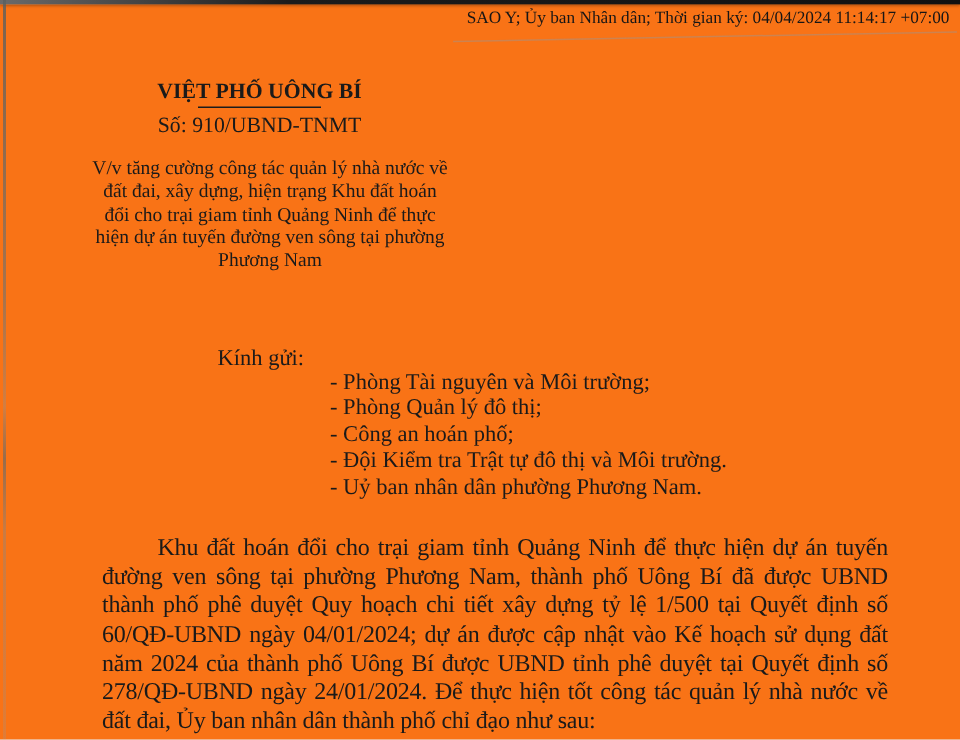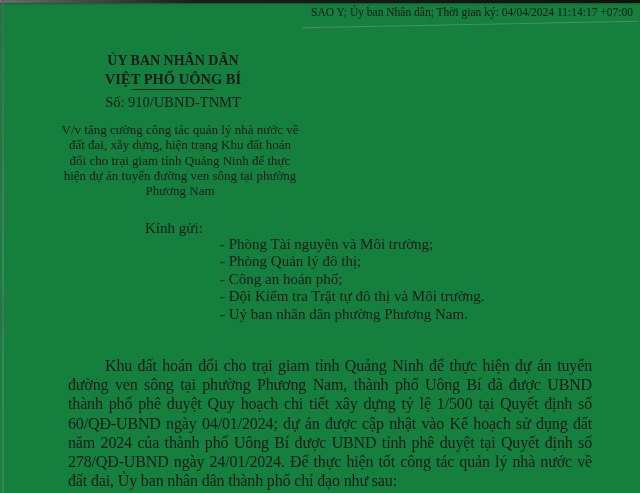--- a/index.html
+++ b/index.html
@@ -1,20 +1,20 @@
 <!DOCTYPE html>
 <html lang="vi"><head>
 <meta charset="utf-8">
 <style>
   html, body { margin: 0; padding: 0; background: #e8e8e8; }
   .page {
     position: relative;
     width: 640px;
     height: 493px;
-    background: #15803d;
+    background: #f97316;
     overflow: hidden;
     font-family: "Liberation Serif", "DejaVu Serif", serif;
     color: #1a1a1a;
   }
   
   .top-edge {
     position: absolute; top: 0; left: 0;
     width: 100%; height: 3px;
     background: linear-gradient(to right, #6a6a6a, #1c1c1c 30%, #111);
     box-shadow: 0 1px 2px rgba(0,0,0,.28);
@@ -68,21 +68,21 @@
     display: inline-block;
     font-weight: bold; font-size: 14.5px; line-height: 16px;
     border-bottom: 1.5px solid #1c1c1c;
     padding: 0 2px 2px; margin-top: 2px;
   }
   .date-line {
     font-style: italic; font-size: 15px;
     margin: 12px 0 0 48px;
   }
   
-  .recipients { position: absolute; left: 0; top: 219px; width: 512px; font-size: 15px; }
+  .recipients { position: absolute; left: 0; top: 230px; width: 512px; font-size: 15px; }
   .kinh-gui { position: absolute; left: 145px; top: 0; line-height: 18px; }
   .rec-list { margin: 17px 17px 0 220px; line-height: 17.4px; }
   
   .body-para {
     position: absolute; left: 68px; top: 356px;
     width: 524px;
     font-size: 16px; line-height: 19.2px;
     letter-spacing: -0.15px;
     text-align: justify; text-indent: 37px;
   }
@@ -92,21 +92,20 @@
 
 <div class="page">
 
   <div class="top-edge"></div>
   <div class="left-edge"></div>
   <div class="streak"></div>
 
   <div class="stamp">SAO Y; Ủy ban Nhân dân; Thời gian ký: 04/04/2024 11:14:17 +07:00</div>
 
   <div class="header-left">
-    <div class="org1">ỦY BAN NHÂN DÂN</div>
     <div class="org2">VIỆT PHỐ UÔNG BÍ</div>
     <div class="org-underline"></div>
     <div class="doc-number">Số: 910/UBND-TNMT</div>
     <div class="subject">V/v tăng cường công tác quản lý nhà nước về đất đai, xây dựng, hiện trạng Khu đất hoán đổi cho trại giam tỉnh Quảng Ninh để thực hiện dự án tuyến đường ven sông tại phường Phương Nam</div>
   </div>
 
 
   <div class="recipients">
     <div class="kinh-gui">Kính gửi:</div>
     <div class="rec-list">

